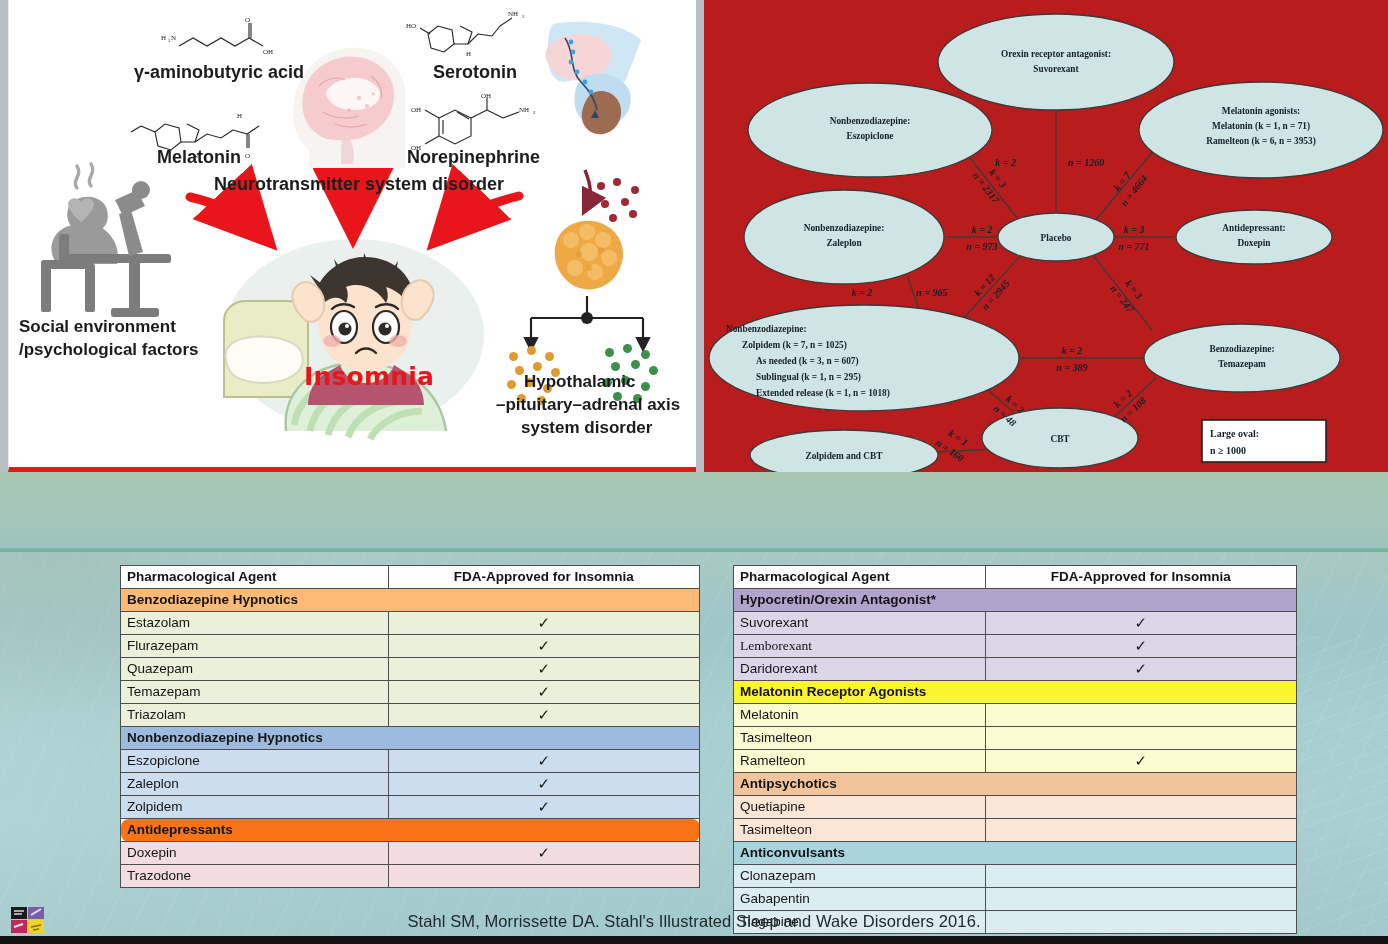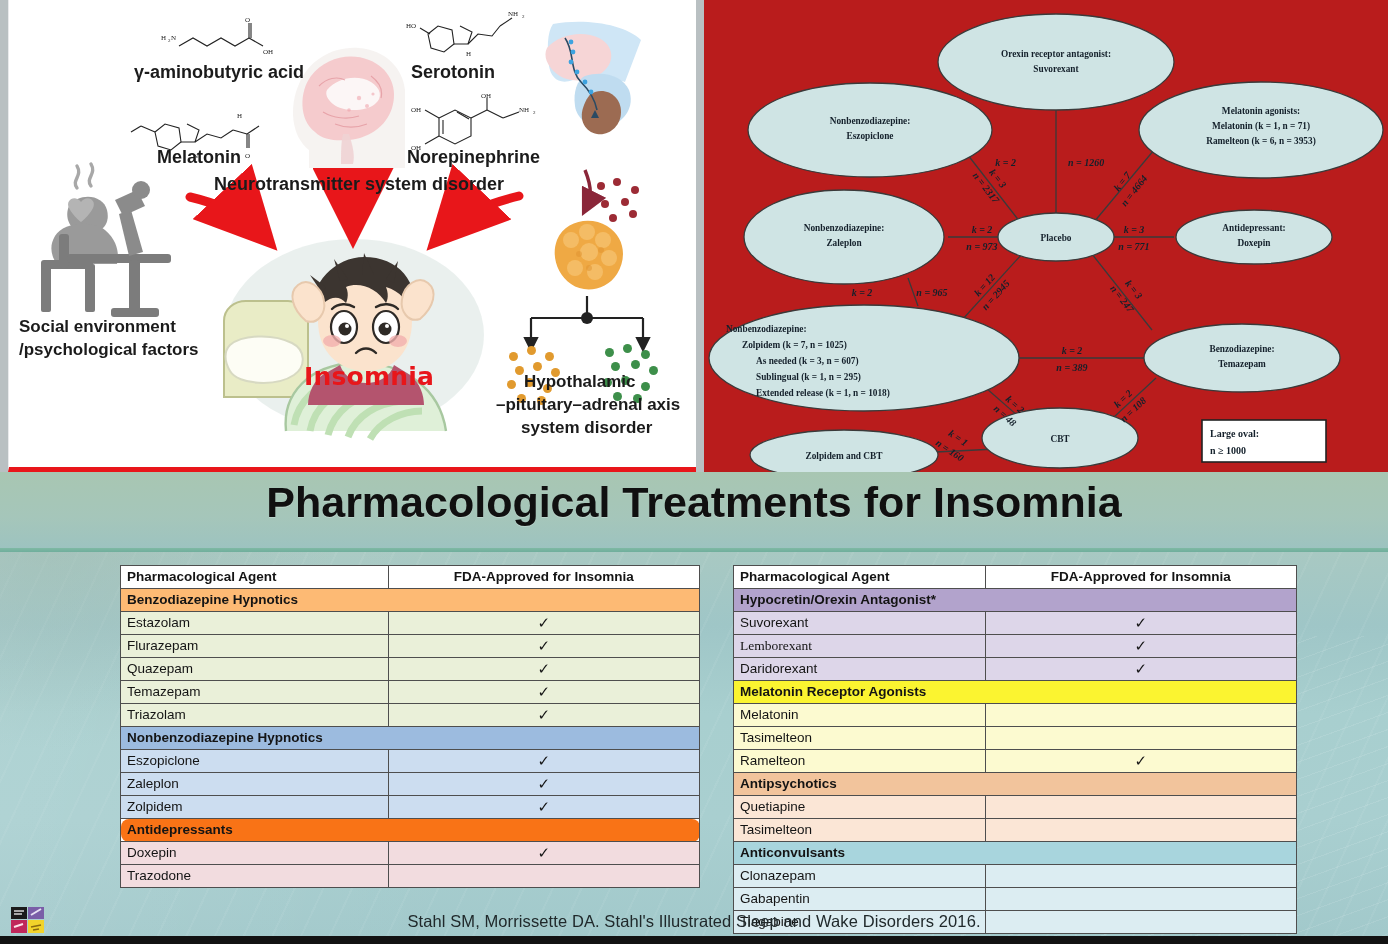--- a/index.html
+++ b/index.html
@@ -442,21 +442,21 @@
         <div class="dot" style="left:622px;top:360px;width:9px;height:9px;background:#3d8f4a;"></div>
         <div class="dot" style="left:640px;top:366px;width:9px;height:9px;background:#3d8f4a;"></div>
         <div class="dot" style="left:594px;top:378px;width:9px;height:9px;background:#3d8f4a;"></div>
         <div class="dot" style="left:612px;top:376px;width:9px;height:9px;background:#3d8f4a;"></div>
         <div class="dot" style="left:632px;top:382px;width:9px;height:9px;background:#3d8f4a;"></div>
         <div class="dot" style="left:604px;top:392px;width:9px;height:9px;background:#3d8f4a;"></div>
         <div class="dot" style="left:624px;top:394px;width:9px;height:9px;background:#3d8f4a;"></div>
       </div>
 
       <div class="lbl" style="left:125px; top:62px; font-size:18px;">γ-aminobutyric acid</div>
-      <div class="lbl" style="left:402px; top:62px; font-size:18px;">Serotonin</div>
+      <div class="lbl" style="left:424px; top:62px; font-size:18px;">Serotonin</div>
       <div class="lbl" style="left:148px; top:147px; font-size:18px;">Melatonin</div>
       <div class="lbl" style="left:398px; top:147px; font-size:18px;">Norepinephrine</div>
       <div class="lbl" style="left:205px; top:174px; font-size:18px;">Neurotransmitter system disorder</div>
       <div class="lbl" style="left:10px; top:317px; font-size:17px;">Social environment</div>
       <div class="lbl" style="left:10px; top:340px; font-size:17px;">/psychological factors</div>
       <div id="insomnia-word">Insomnia</div>
       <div class="lbl" style="left:515px; top:372px; font-size:17px;">Hypothalamic</div>
       <div class="lbl" style="left:487px; top:395px; font-size:17px;">–pituitary–adrenal axis</div>
       <div class="lbl" style="left:512px; top:418px; font-size:17px;">system disorder</div>
     </div>
@@ -585,21 +585,20 @@
     </div>
   </div>
 
   <div id="slide">
     <div id="slide-sheen"></div>
     <div id="slide-corner-glow"></div>
     <div id="slide-br-lines"></div>
 
     <div id="title-strip"></div>
     <div id="title-rule"></div>
-    <div id="slide-title">Pharmacological Treatments for Insomnia</div>
   </div>
 
   <table class="ptable" id="table-left">
     <thead>
       <tr>
         <th class="c1">Pharmacological Agent</th>
         <th class="c2">FDA-Approved for Insomnia</th>
       </tr>
     </thead>
     <tbody>

